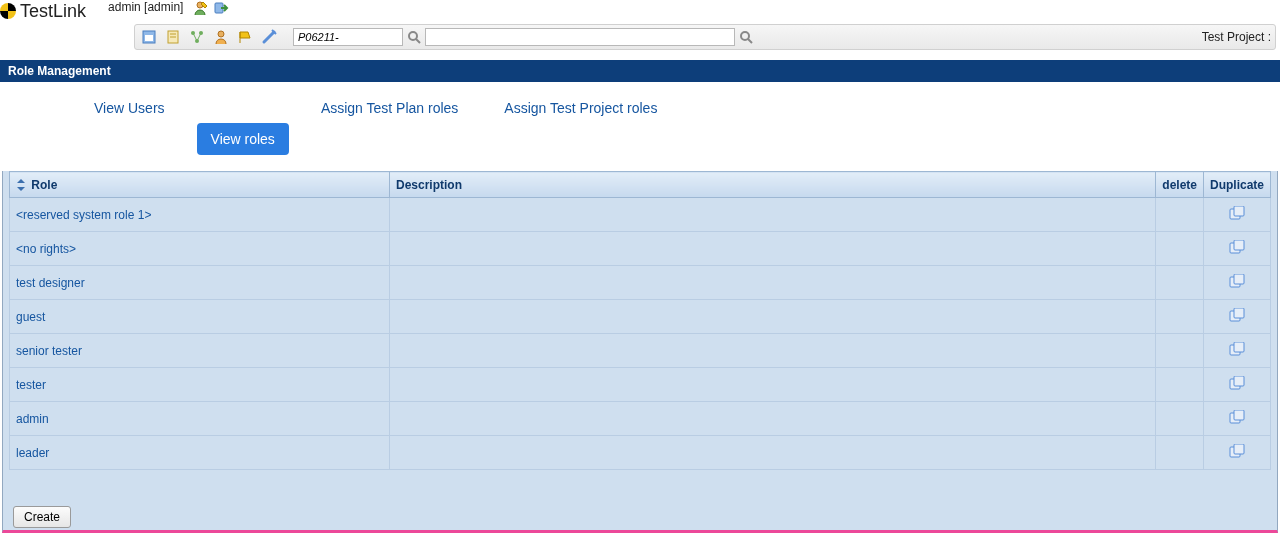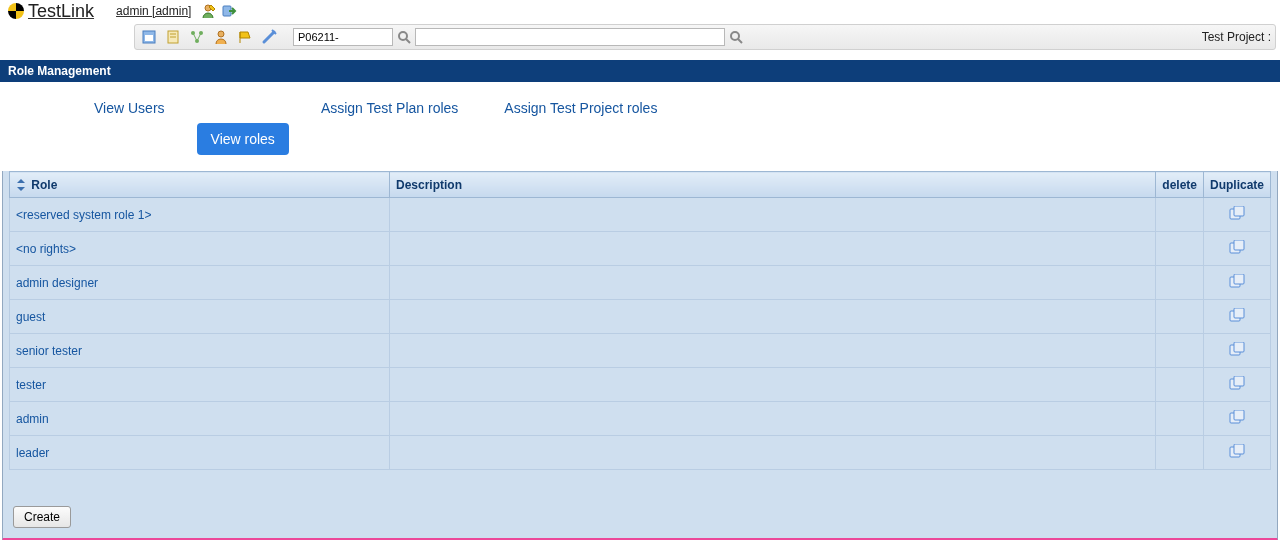--- a/index.html
+++ b/index.html
@@ -5,25 +5,23 @@
   * { box-sizing: border-box; }
   body {
     margin: 0;
     font-family: Verdana, Arial, sans-serif;
     font-size: 12px;
     color: #333;
     background: #fff;
   }
   .topbar {
     display: flex;
-    align-items: center;
     height: 22px;
-    padding: 0 8px;
+    padding: 0 0;
     background: #fff;
-    text-decoration: underline;
   }
   .logo {
     display: flex;
     align-items: center;
     gap: 4px;
     font-size: 18px;
     color: #222;
     font-weight: 400;
     margin-right: 22px;
   }
@@ -56,21 +54,21 @@
     gap: 4px;
   }
   .toolbar .spacer { flex: 0 0 6px; }
   .toolbar input[type=text] {
     height: 18px;
     border: 1px solid #b8b8b8;
     font-size: 11px;
     padding: 1px 4px;
     background: #fff;
   }
-  .toolbar .search-small { width: 100px; }
+  .toolbar .search-small { width: 110px; font-style: italic; }
   .toolbar .search-large { width: 310px; }
   .mag-icon {
     width: 14px; height: 14px;
     display: inline-flex;
     align-items: center; justify-content: center;
     cursor: pointer;
   }
   .project-area {
     margin-left: auto;
     display: flex;
@@ -87,21 +85,21 @@
   .page-title-bar {
     margin-top: 10px;
     background: #0d3e7a;
     color: #fff;
     font-weight: bold;
     font-size: 12px;
     padding: 4px 8px;
   }
   .content {
     background: #cfdfef;
-    padding: 0 0 10px 0;
+    padding: 0 0 2px 0;
     border-left: 1px solid #92a8c0;
     border-right: 1px solid #92a8c0;
     border-bottom: 3px solid #ec4899;
     margin: 0 2px;
   }
   .tabs {
     display: flex;
     gap: 18px;
     padding: 10px 0 10px 80px;
     background: #fff;
@@ -289,21 +287,21 @@
         <tr>
           <td><span class="role-link">&lt;no rights&gt;</span></td>
           <td></td>
           <td class="center"></td>
           <td class="center"><span class="dup-icon"><svg width="16" height="14" viewBox="0 0 16 14">
                 <rect x="1" y="3" width="10" height="10" rx="1" fill="#e6eef8" stroke="#5a8fd8"></rect>
                 <rect x="5" y="0" width="10" height="10" rx="1" fill="#e6eef8" stroke="#5a8fd8"></rect>
               </svg></span></td>
         </tr>
         <tr>
-          <td><span class="role-link">admin designer</span></td>
+          <td><span class="role-link">test designer</span></td>
           <td></td>
           <td class="center"></td>
           <td class="center"><span class="dup-icon"><svg width="16" height="14" viewBox="0 0 16 14">
                 <rect x="1" y="3" width="10" height="10" rx="1" fill="#e6eef8" stroke="#5a8fd8"></rect>
                 <rect x="5" y="0" width="10" height="10" rx="1" fill="#e6eef8" stroke="#5a8fd8"></rect>
               </svg></span></td>
         </tr>
         <tr>
           <td><span class="role-link">guest</span></td>
           <td></td>

